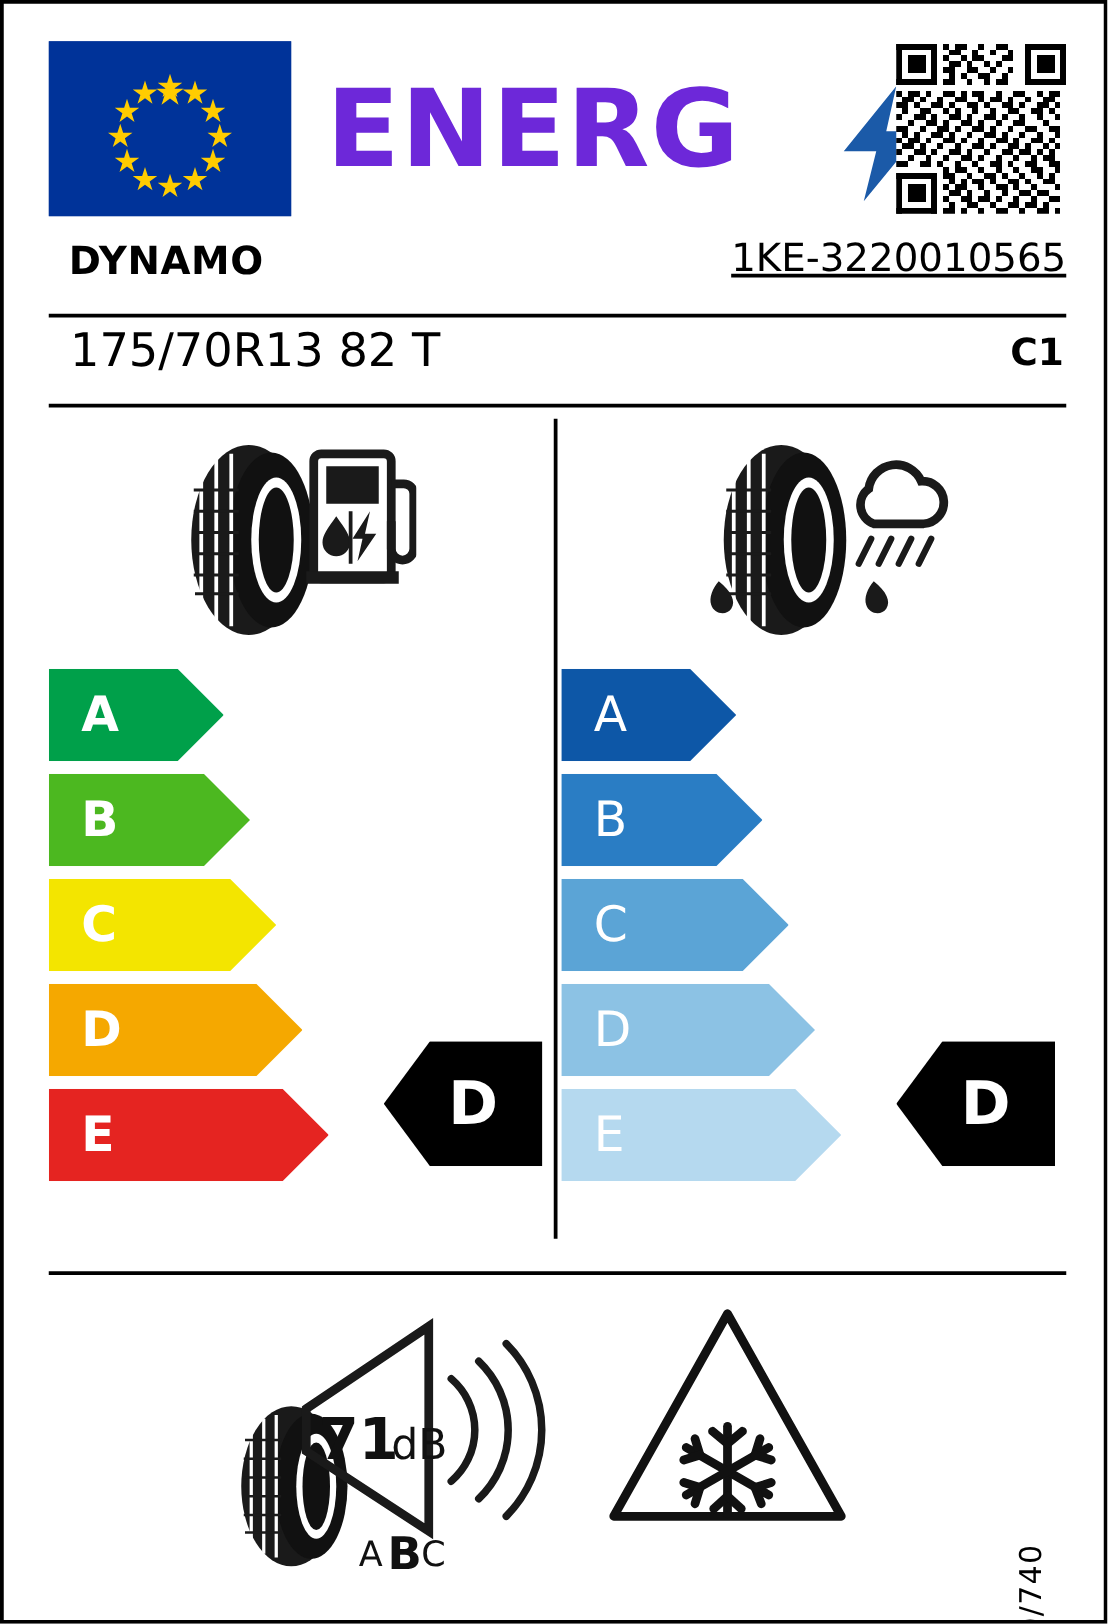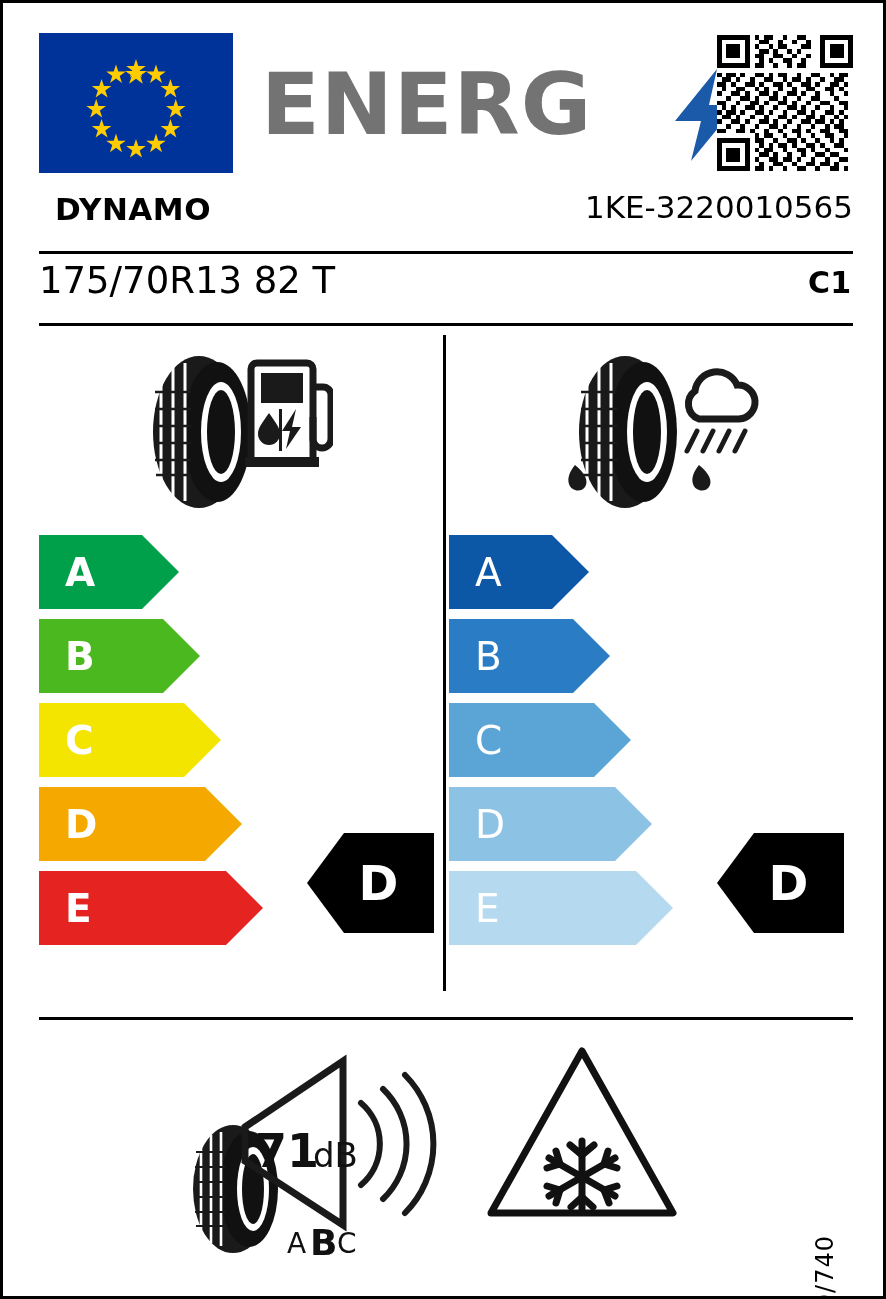--- a/index.html
+++ b/index.html
@@ -37,21 +37,21 @@
     background: #003399;
   }
   .eu-flag svg { display: block; }
   .energy-word {
     position: absolute;
     left: 222px;
     top: 26px;
     font-size: 86px;
     font-weight: bold;
     letter-spacing: 1px;
-    color: #737373;
+    color: #6d28d9;
     line-height: 90px;
     font-family: "DejaVu Sans", "Liberation Sans", sans-serif;
   }
   .energy-bolt {
     position: absolute;
     left: 634px;
     top: 36px;
   }
   .qr {
     position: absolute;
@@ -77,34 +77,35 @@
     font-size: 31px;
     font-weight: bold;
     letter-spacing: 0.5px;
   }
   .brand-code {
     position: absolute;
     right: 0;
     top: 0;
     font-size: 31px;
     letter-spacing: 0px;
+    text-decoration: underline;
   }
 
   
   .size-row {
     position: absolute;
     left: 36px;
     top: 258px;
     width: 814px;
     height: 62px;
     border-bottom: 3px solid #000;
   }
   .tyre-size {
     position: absolute;
-    left: 0;
+    left: 17px;
     top: -2px;
     font-size: 37px;
   }
   .tyre-class {
     position: absolute;
     right: 2px;
     top: 4px;
     font-size: 30px;
     font-weight: bold;
   }

